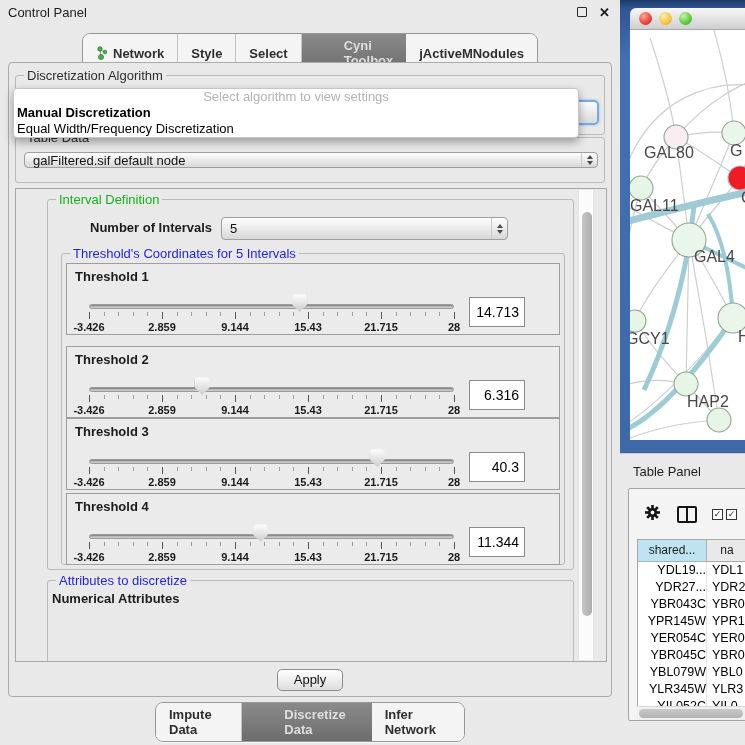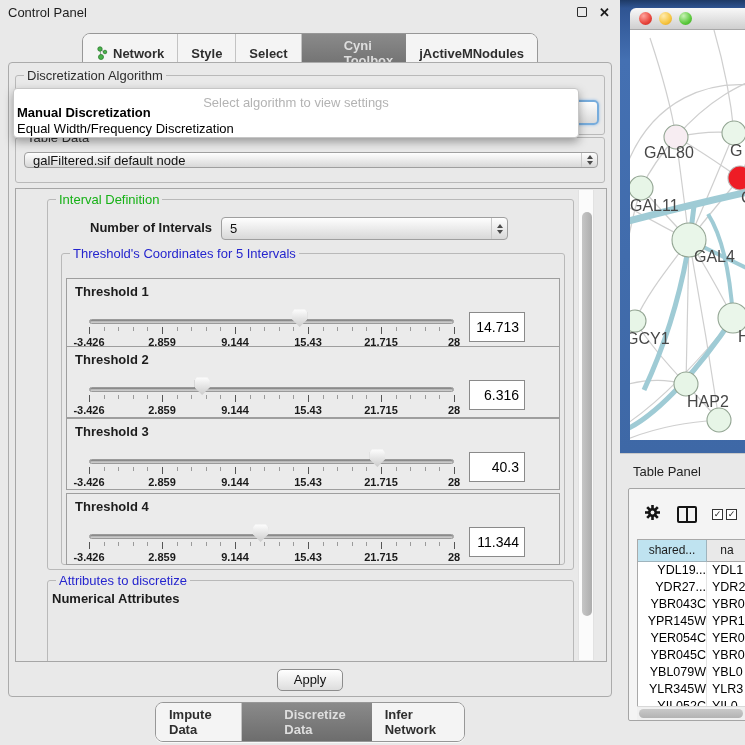--- a/index.html
+++ b/index.html
@@ -41,21 +41,21 @@
   .aqua-combo .spin { margin-left:auto; width:16px; display:flex; flex-direction:column; align-items:center; gap:2px; border-left:1px solid #C9C9C9; align-self:stretch; justify-content:center; }
   .arr-up { width:0; height:0; border-left:3.5px solid transparent; border-right:3.5px solid transparent; border-bottom:4.5px solid #4a4a4a; }
   .arr-dn { width:0; height:0; border-left:3.5px solid transparent; border-right:3.5px solid transparent; border-top:4.5px solid #4a4a4a; }
   .td-combo { left:8px; top:14px; width:574px; height:16px; }
 
   
   .focus-frag { position:absolute; left:552px; top:37px; width:38px; height:25px; border:2px solid #77ACDC; border-radius:5px; background:linear-gradient(#FDFDFD,#DADADA); box-shadow:0 0 3px #8ab8e4; z-index:5; }
 
   
   .algo-popup { position:absolute; left:4px; top:25px; width:566px; height:50px; background:#FFFFFF; border:1px solid #C6C6C6; border-radius:4px; box-shadow:0 4px 10px rgba(0,0,0,.35); z-index:10; font-size:13px; }
-  .algo-hint { text-align:center; color:#B3B3B3; padding-top:6px; height:16px; line-height:15px; }
+  .algo-hint { text-align:center; color:#B3B3B3; padding-top:0; height:16px; line-height:15px; }
   .algo-opt { padding-left:3px; height:16px; line-height:16px; color:#000; white-space:nowrap; }
   .algo-opt.bold { font-weight:bold; }
 
   
   .main-panel { position:absolute; left:6px; top:125px; width:592px; height:474px; background:#E9E9E9; border:1px solid #A6A6A6; overflow:hidden; }
   .main-vscroll { position:absolute; top:1px; bottom:1px; right:12px; width:16px; background:#FBFBFB; border-left:1px solid #E2E2E2; border-right:1px solid #E2E2E2; }
   .main-vscroll .vthumb { position:absolute; left:3px; width:10px; top:22px; height:86%; background:linear-gradient(90deg,#C6C6C6,#ADADAD); border-radius:6px; }
 
   .interval-group { left:31px; top:10px; width:527px; height:371px; }
   .noi-label { position:absolute; left:42px; top:20px; font-size:13px; font-weight:bold; color:#1c1c1c; }
@@ -188,21 +188,21 @@
             <span>5</span>
             <span class="spin">
                 <span class="arr-up"></span>
                 <span class="arr-dn"></span>
               </span>
           </div>
 
           <div class="group thr-group">
             <span class="gtitle blue">Threshold's Coordinates for 5 Intervals</span>
 
-            <div class="threshold-panel" style="top:24px">
+            <div class="threshold-panel" style="top:9px">
               <div class="th-title">Threshold 1</div>
               <div class="slider-zone hslider">
                 <div class="track"></div>
                 <div class="thumb" style="left: calc(57.72% - 7.5px);"></div>
                 <div class="tick-row">
                     <div class="tick major" style="left: 0%;"></div>
                     <div class="tick" style="left: 4%;"></div>
                     <div class="tick" style="left: 8%;"></div>
                     <div class="tick" style="left: 12%;"></div>
                     <div class="tick" style="left: 16%;"></div>

